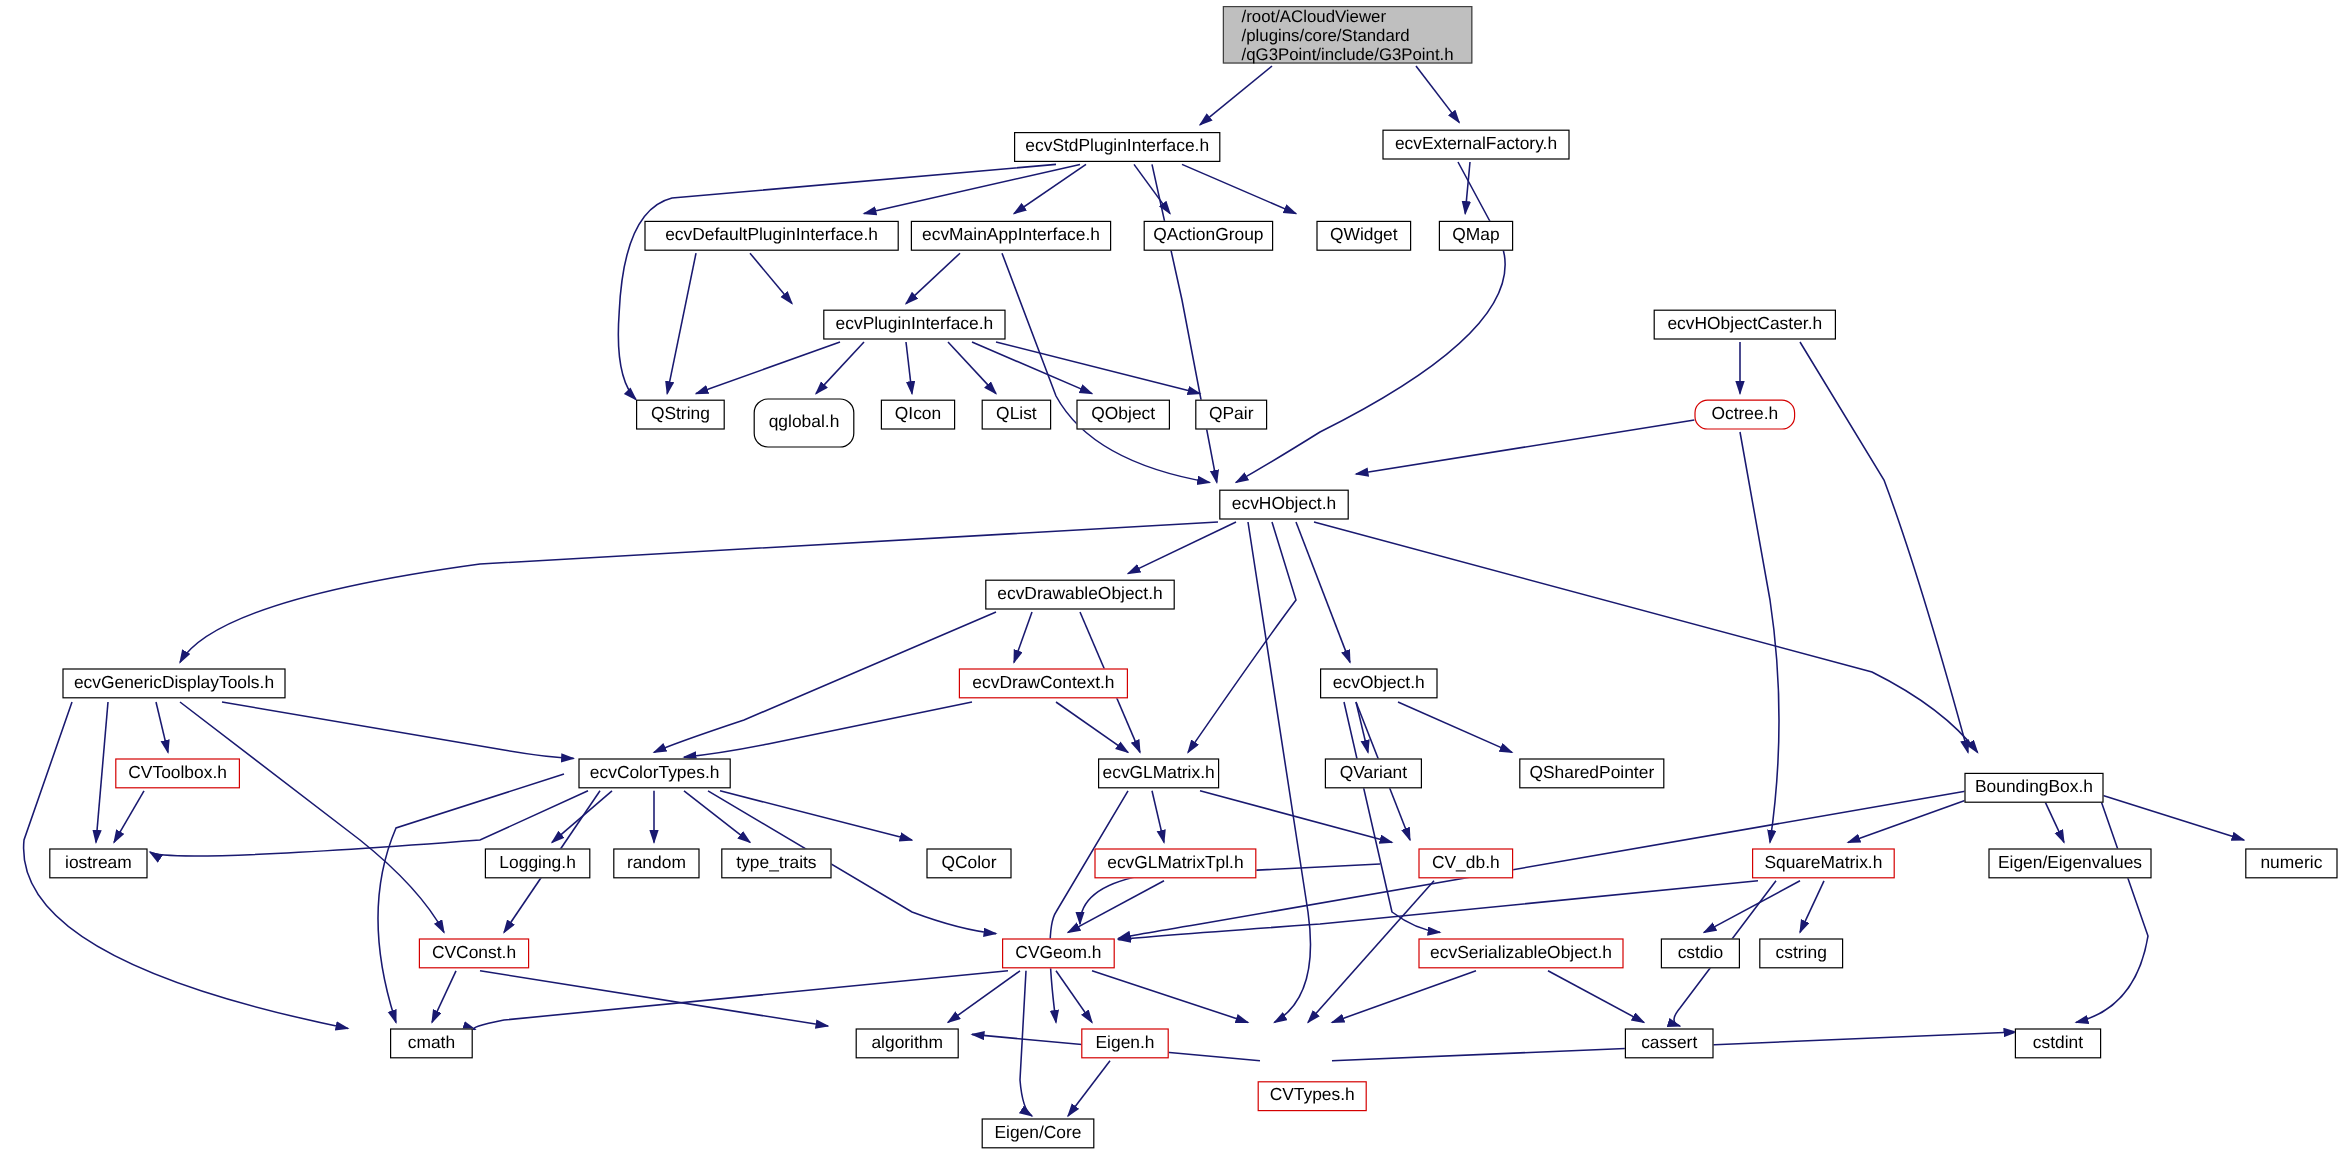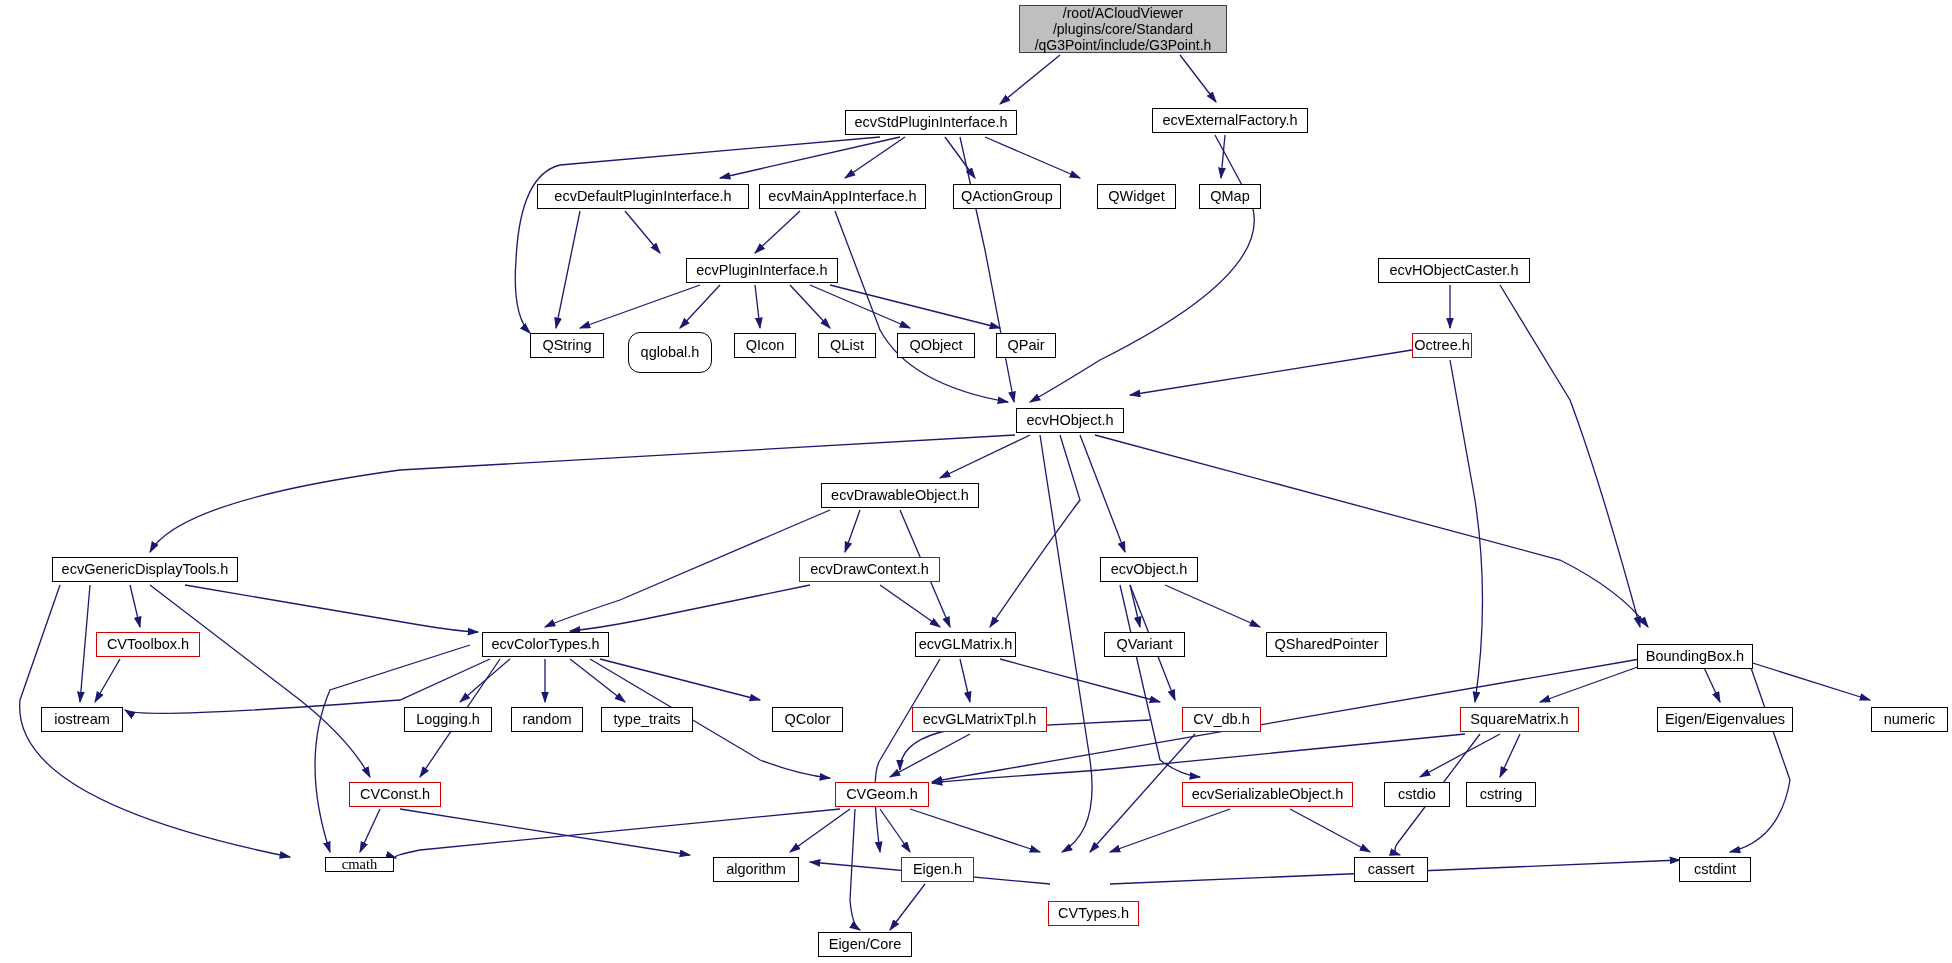--- a/index.html
+++ b/index.html
@@ -24,21 +24,21 @@
     width: 1952px;
     height: 963px;
     pointer-events: none;
   }
   .node {
     position: absolute;
     box-sizing: border-box;
     display: flex;
     align-items: center;
     justify-content: center;
-    text-align: center;
+    text-align: left;
     background: #ffffff;
     border: 1px solid #000000;
     color: #000000;
     font-size: 14.5px;
     line-height: 15px;
     white-space: pre;
     z-index: 2;
   }
   .node.red {
     border-color: #d40000;
@@ -185,21 +185,21 @@
   <div class="node" style="left:1097px;top:184px;width:79px;height:25px;"><span class="node-label">QWidget</span></div>
   <div class="node" style="left:1199px;top:184px;width:62px;height:25px;"><span class="node-label">QMap</span></div>
   <div class="node" style="left:686px;top:258px;width:152px;height:25px;"><span class="node-label">ecvPluginInterface.h</span></div>
   <div class="node" style="left:1378px;top:258px;width:152px;height:25px;"><span class="node-label">ecvHObjectCaster.h</span></div>
   <div class="node" style="left:530px;top:333px;width:74px;height:25px;"><span class="node-label">QString</span></div>
   <div class="node" style="left:628px;top:332px;width:84px;height:41px;border-radius:12px;"><span class="node-label">qglobal.h</span></div>
   <div class="node" style="left:734px;top:333px;width:62px;height:25px;"><span class="node-label">QIcon</span></div>
   <div class="node" style="left:818px;top:333px;width:58px;height:25px;"><span class="node-label">QList</span></div>
   <div class="node" style="left:897px;top:333px;width:78px;height:25px;"><span class="node-label">QObject</span></div>
   <div class="node" style="left:996px;top:333px;width:60px;height:25px;"><span class="node-label">QPair</span></div>
-  <div class="node red" style="left:1412px;top:333px;width:60px;height:25px;"><span class="node-label">Octree.h</span></div>
+  <div class="node red" style="left:1412px;top:333px;width:84px;height:25px;border-radius:11px;"><span class="node-label">Octree.h</span></div>
   <div class="node" style="left:1016px;top:408px;width:108px;height:25px;"><span class="node-label">ecvHObject.h</span></div>
   <div class="node" style="left:821px;top:483px;width:158px;height:25px;"><span class="node-label">ecvDrawableObject.h</span></div>
   <div class="node" style="left:52px;top:557px;width:186px;height:25px;"><span class="node-label">ecvGenericDisplayTools.h</span></div>
   <div class="node red" style="left:799px;top:557px;width:141px;height:25px;"><span class="node-label">ecvDrawContext.h</span></div>
   <div class="node" style="left:1100px;top:557px;width:98px;height:25px;"><span class="node-label">ecvObject.h</span></div>
   <div class="node red" style="left:96px;top:632px;width:104px;height:25px;"><span class="node-label">CVToolbox.h</span></div>
   <div class="node" style="left:482px;top:632px;width:127px;height:25px;"><span class="node-label">ecvColorTypes.h</span></div>
   <div class="node" style="left:915px;top:632px;width:101px;height:25px;"><span class="node-label">ecvGLMatrix.h</span></div>
   <div class="node" style="left:1104px;top:632px;width:81px;height:25px;"><span class="node-label">QVariant</span></div>
   <div class="node" style="left:1266px;top:632px;width:121px;height:25px;"><span class="node-label">QSharedPointer</span></div>
@@ -212,21 +212,21 @@
   <div class="node red" style="left:912px;top:707px;width:135px;height:25px;"><span class="node-label">ecvGLMatrixTpl.h</span></div>
   <div class="node red" style="left:1182px;top:707px;width:79px;height:25px;"><span class="node-label">CV_db.h</span></div>
   <div class="node red" style="left:1460px;top:707px;width:119px;height:25px;"><span class="node-label">SquareMatrix.h</span></div>
   <div class="node" style="left:1657px;top:707px;width:136px;height:25px;"><span class="node-label">Eigen/Eigenvalues</span></div>
   <div class="node" style="left:1871px;top:707px;width:77px;height:25px;"><span class="node-label">numeric</span></div>
   <div class="node red" style="left:349px;top:782px;width:92px;height:25px;"><span class="node-label">CVConst.h</span></div>
   <div class="node red" style="left:835px;top:782px;width:94px;height:25px;"><span class="node-label">CVGeom.h</span></div>
   <div class="node red" style="left:1182px;top:782px;width:171px;height:25px;"><span class="node-label">ecvSerializableObject.h</span></div>
   <div class="node" style="left:1384px;top:782px;width:66px;height:25px;"><span class="node-label">cstdio</span></div>
   <div class="node" style="left:1466px;top:782px;width:70px;height:25px;"><span class="node-label">cstring</span></div>
-  <div class="node" style="left:325px;top:857px;width:69px;height:15px;font-family:Liberation Serif, serif;"><span class="node-label">cmath</span></div>
+  <div class="node" style="left:325px;top:857px;width:69px;height:25px;"><span class="node-label">cmath</span></div>
   <div class="node" style="left:713px;top:857px;width:86px;height:25px;"><span class="node-label">algorithm</span></div>
   <div class="node red" style="left:901px;top:857px;width:73px;height:25px;"><span class="node-label">Eigen.h</span></div>
   <div class="node red" style="left:1048px;top:857px;width:91px;height:25px;margin-top:44px;"><span class="node-label">CVTypes.h</span></div>
   <div class="node" style="left:1354px;top:857px;width:74px;height:25px;"><span class="node-label">cassert</span></div>
   <div class="node" style="left:1679px;top:857px;width:72px;height:25px;"><span class="node-label">cstdint</span></div>
   <div class="node" style="left:818px;top:932px;width:94px;height:25px;"><span class="node-label">Eigen/Core</span></div>
 
 </div>
 
 </body></html>

